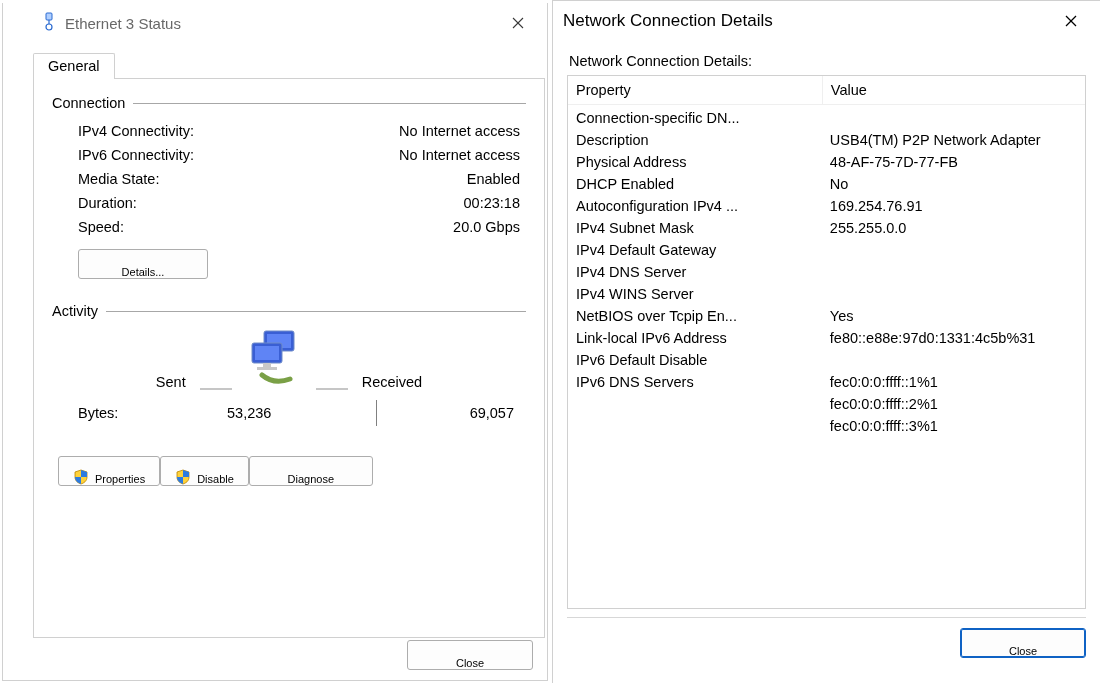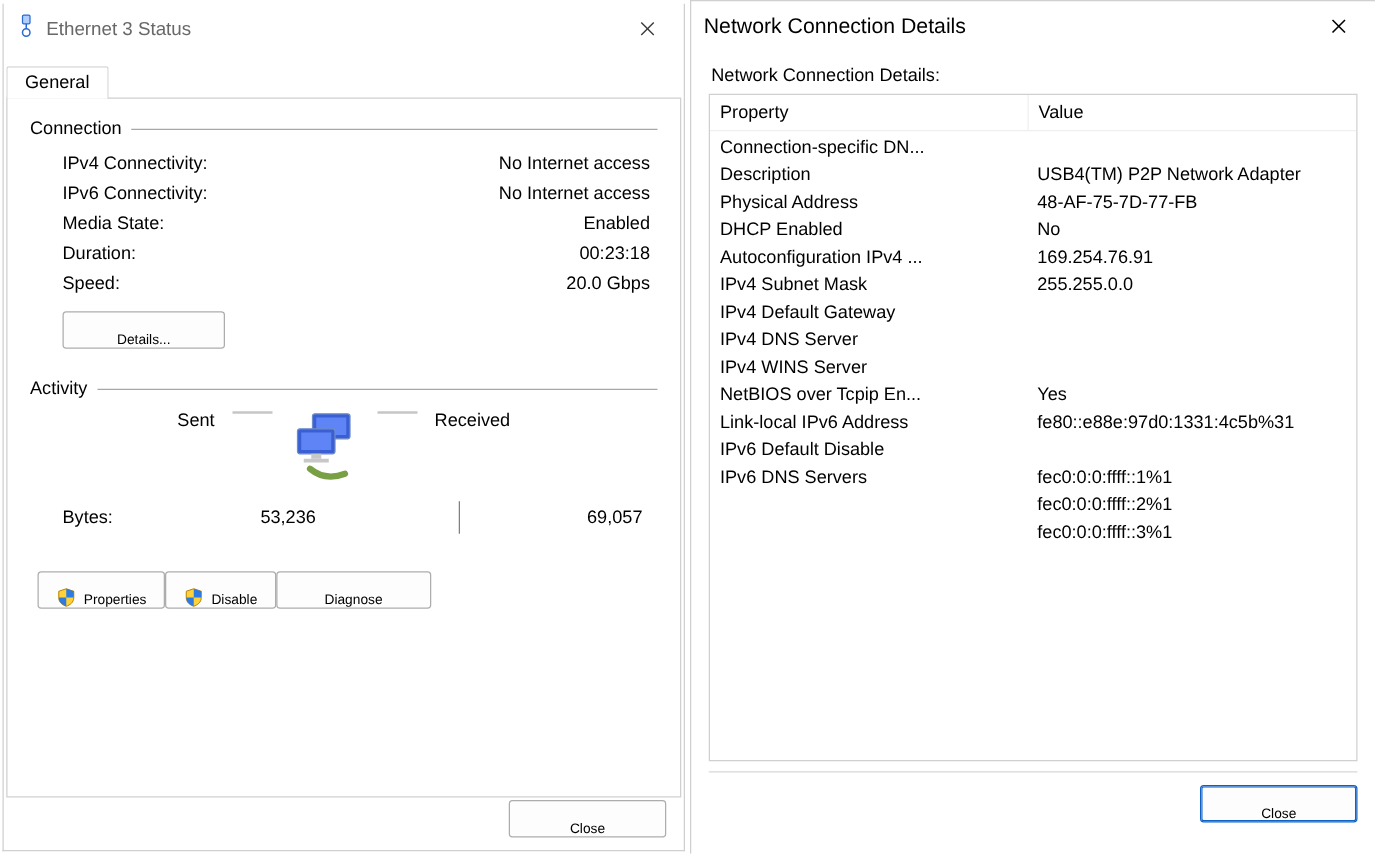--- a/index.html
+++ b/index.html
@@ -11,21 +11,21 @@
     --bg-tab:#fcfcfc;
     --btn-bg:#fdfdfd;
     --btn-border:#adadad;
     --accent:#0161b4;
     --groove:#a7a7a7;
   }
   html,body{margin:0;padding:0;font-family:"Segoe UI",Tahoma,Arial,sans-serif;font-size:14.5px;color:var(--text);background:#fff;}
   .canvas{position:relative;width:1117px;height:683px;overflow:hidden}
 
   .dialog{position:absolute;background:var(--bg);border:1px solid var(--win-border-light);box-sizing:border-box}
-  .status-dialog{left:2px;top:3px;width:546px;height:678px;border-top:none;}
+  .status-dialog{left:2px;top:3px;width:546px;height:678px;border-top:none;padding-left:28px;}
   .details-dialog{left:552px;top:0;width:548px;height:683px;border-right:none;border-bottom:none}
 
   .titlebar{display:flex;align-items:center;justify-content:space-between;height:40px;padding:0 10px}
   .titlebar .title{display:flex;align-items:center;gap:8px;font-size:15px;color:#686868}
   .details-dialog .titlebar .title{color:#000;font-size:17px}
   .close-x{width:38px;height:30px;display:flex;align-items:center;justify-content:center;font-size:14px}
   .close-x svg{width:12px;height:12px;stroke:#3a3a3a;stroke-width:1.1}
   .details-dialog .close-x svg{stroke:#000;stroke-width:1.3}
 
   .tabs{display:flex;align-items:flex-end;height:30px;margin:6px 2px -1px 2px}
@@ -36,21 +36,21 @@
   .group-title{display:flex;align-items:center;gap:8px;margin:6px 0 8px}
   .group-title .line{flex:1;height:1px;background:var(--groove)}
   .kv{display:flex;justify-content:space-between;padding:4px 6px 4px 26px}
   .kv .k{}
   .kv .v{}
 
   .btn{display:inline-flex;align-items:flex-end;justify-content:center;gap:6px;height:28px;padding:0 14px;background:var(--btn-bg);border:1px solid var(--btn-border);border-radius:3px;font-size:11px;cursor:default}
   .btn.primary{border-color:#0f62c4;box-shadow:inset 0 0 0 1px #0f62c4;color:#000}
   .details-btn-row{padding:10px 0 0 26px}
 
-  .activity-visual{display:flex;align-items:flex-start;justify-content:center;gap:14px;margin:10px 0 6px}
+  .activity-visual{display:flex;align-items:flex-end;justify-content:center;gap:14px;margin:10px 0 6px}
   .small-rule{width:32px;height:2px;background:#c6c6c6}
 
   .bytes-row{display:grid;grid-template-columns:1fr 1fr 1px 1fr;align-items:center;margin:10px 0 8px 26px}
   .vline{width:1px;height:26px;background:#808080;justify-self:center}
 
   .action-row{display:flex;gap:0;margin-top:30px;padding-left:6px}
 
   .dlg-footer{position:absolute;right:14px;bottom:10px}
   .dlg-footer .btn{width:96px}
 

